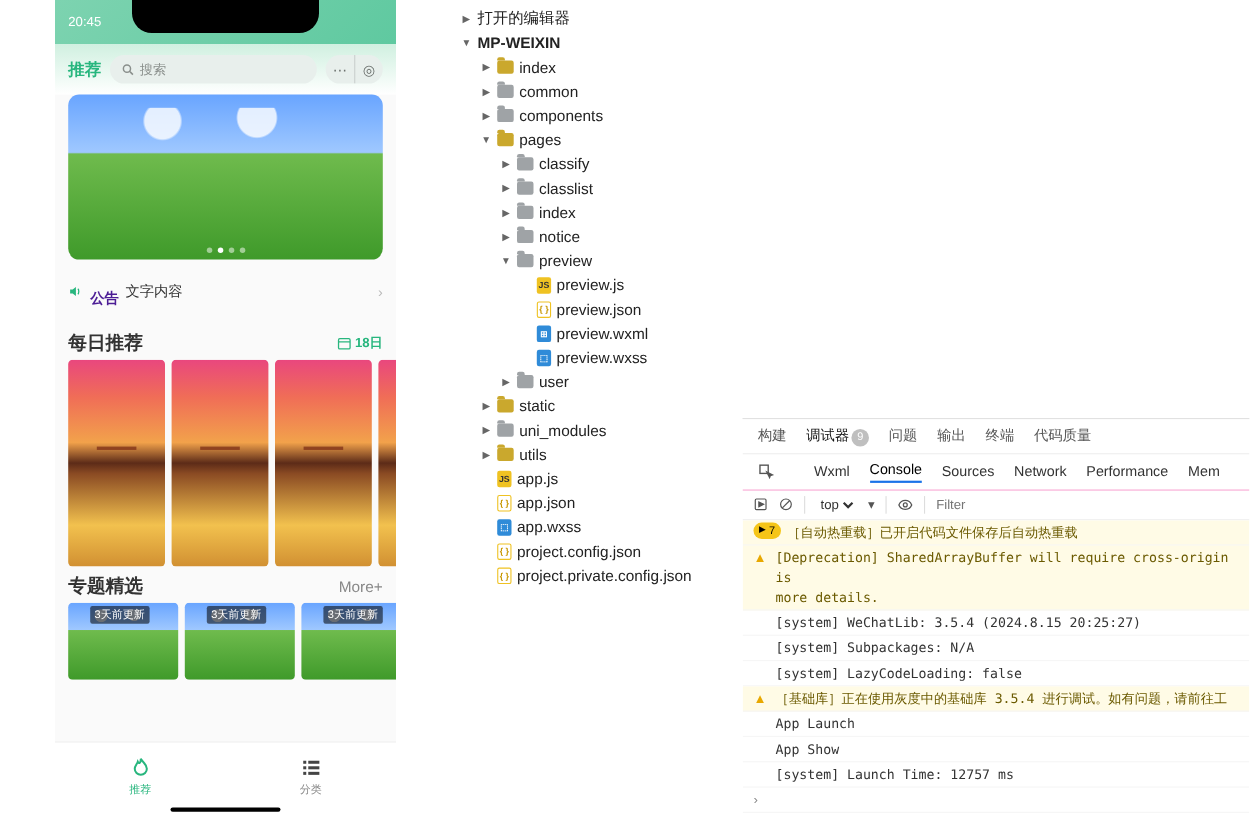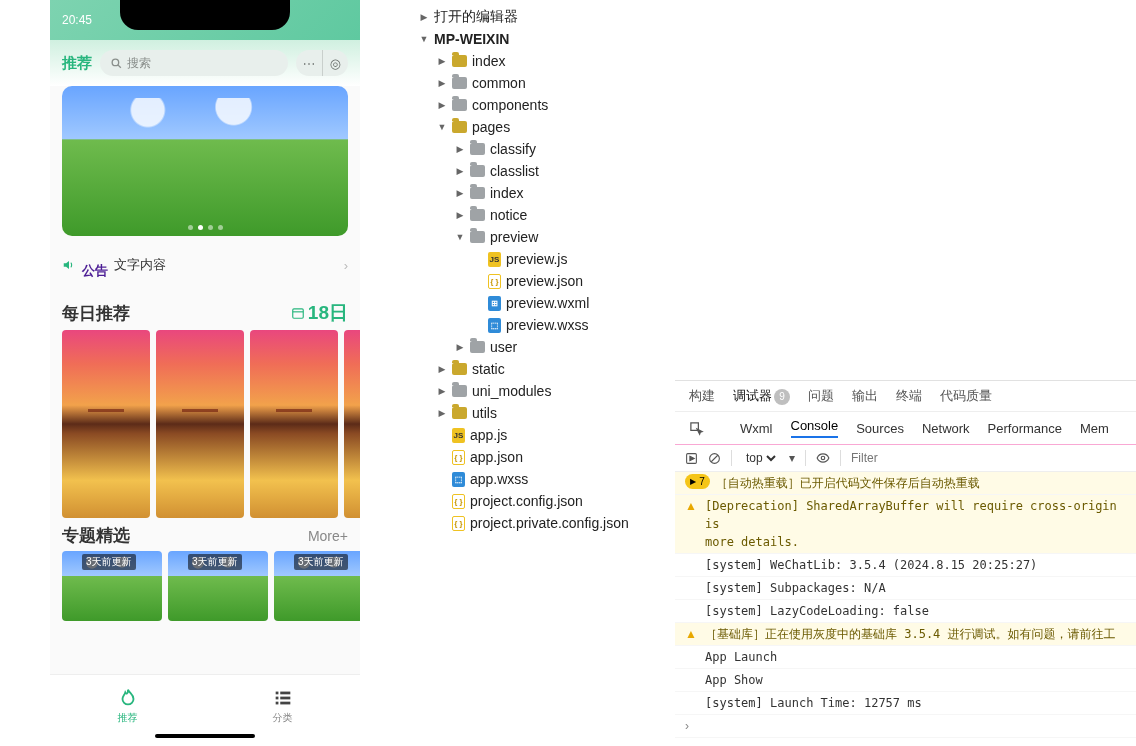--- a/index.html
+++ b/index.html
@@ -20,21 +20,21 @@
   .banner { margin:0 12px; border-radius:10px; overflow:hidden; height:150px; position:relative;}
   .dots{ position:absolute; bottom:6px; left:0; right:0; display:flex; gap:5px; justify-content:center;}
   .dot{width:5px;height:5px;border-radius:50%;background:rgba(255,255,255,.5);} .dot.on{background:#fff;}
   
   .notice-row{ display:flex; align-items:center; gap:6px; padding:14px 12px; font-size:13px;}
   .notice-row .lbl{color:#4c1d95; font-weight:600;margin-top:12px;}
   .notice-row .txt{flex:1;color:#333;}
   .notice-row .chev{color:#bbb;}
   
   .sec-h{ display:flex; align-items:center; justify-content:space-between; padding:6px 12px 4px; font-size:17px; font-weight:700;}
-  .sec-h .date{font-size:19px;font-weight:600;color:#28b67e;display:flex;align-items:center;gap:3px;}
+  .sec-h .date{font-size:12px;font-weight:600;color:#28b67e;display:flex;align-items:center;gap:3px;}
   .more{color:#888;font-weight:400;font-size:14px;}
   
   .daily-row{display:flex; gap:6px; padding:0 12px; overflow:hidden;}
   .daily-row .thumb{flex:0 0 88px;height:188px;border-radius:4px;}
   
   .topic-row{display:flex; gap:6px; padding:0 12px; overflow:hidden;}
   .topic-row .card{flex:0 0 100px;height:70px;border-radius:4px;position:relative;}
   .topic-row .tag{position:absolute;left:20px;top:3px;background:rgba(0,0,0,.55);color:#fff;font-size:10px;padding:1px 4px;border-radius:2px;}
   
   .tabbar{position:absolute;left:50px;bottom:10px;width:310px;height:62px;background:#fff;display:flex;border-top:1px solid #eee;}

